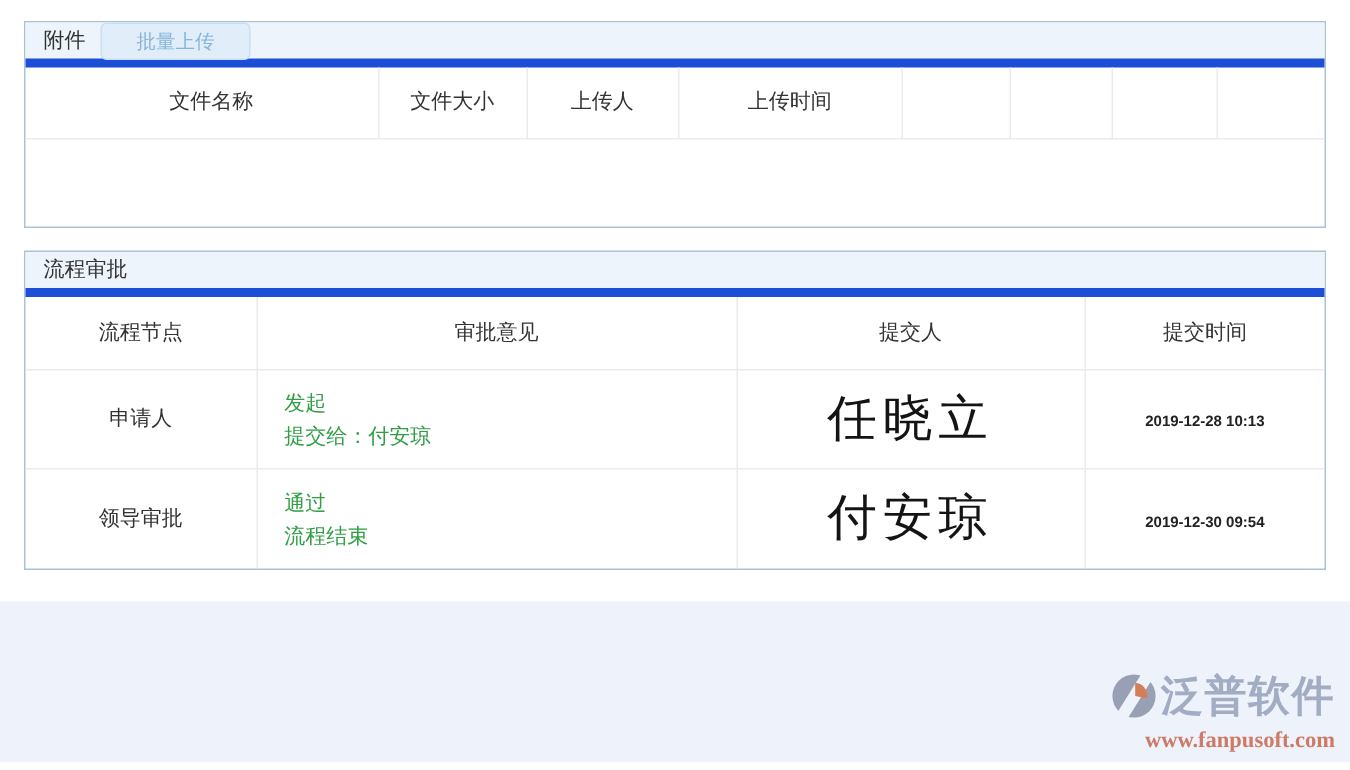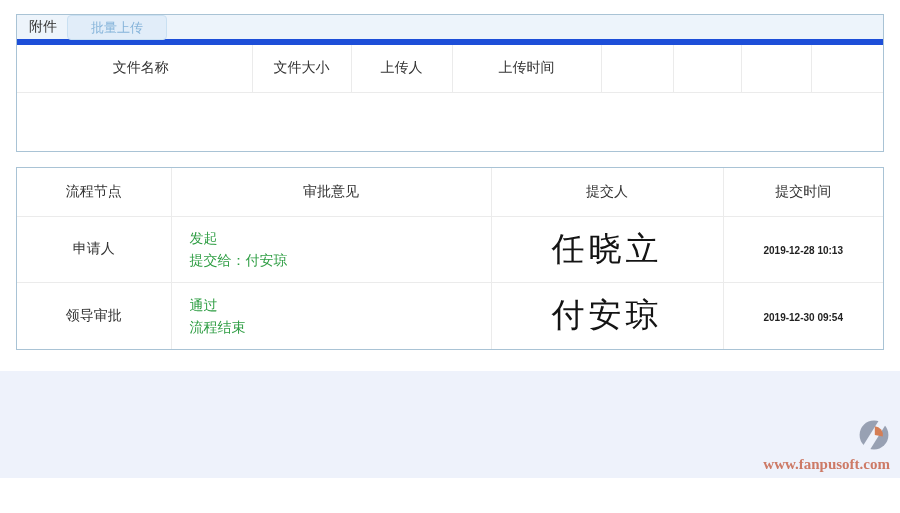--- a/index.html
+++ b/index.html
@@ -163,20 +163,23 @@
     </thead>
     <tbody>
       <tr class="empty-body">
         <td colspan="8"></td>
       </tr>
     </tbody>
   </table>
 </section>
 
 <section class="panel panel-approval">
+  <div class="panel-header">
+    <span class="panel-title">流程审批</span>
+  </div>
   <table class="flow-table">
     <colgroup>
       <col style="width:154px">
         <col style="width:320px">
         <col style="width:232px">
         <col>
     </colgroup>
     <thead>
       <tr>
         <th>流程节点</th>
@@ -219,16 +222,17 @@
 <div class="footer">
   <div class="brand-block">
     <span class="brand-row">
       <span class="brand-icon">
         <svg viewBox="0 0 40 40" width="32" height="32" aria-hidden="true">
           <circle cx="20" cy="20" r="18" fill="#98a1b3"></circle>
           <rect x="15.5" y="-8" width="10" height="56" fill="#eef2fb" transform="rotate(32 20 20)"></rect>
           <path d="M21 9 a11 11 0 0 1 10 13 l-10 -2 z" fill="#d57e55"></path>
         </svg>
       </span>
+      <span class="brand-name">泛普软件</span>
     </span>
     <span class="brand-url">www.fanpusoft.com</span>
   </div>
 </div>
 
 </body></html>

